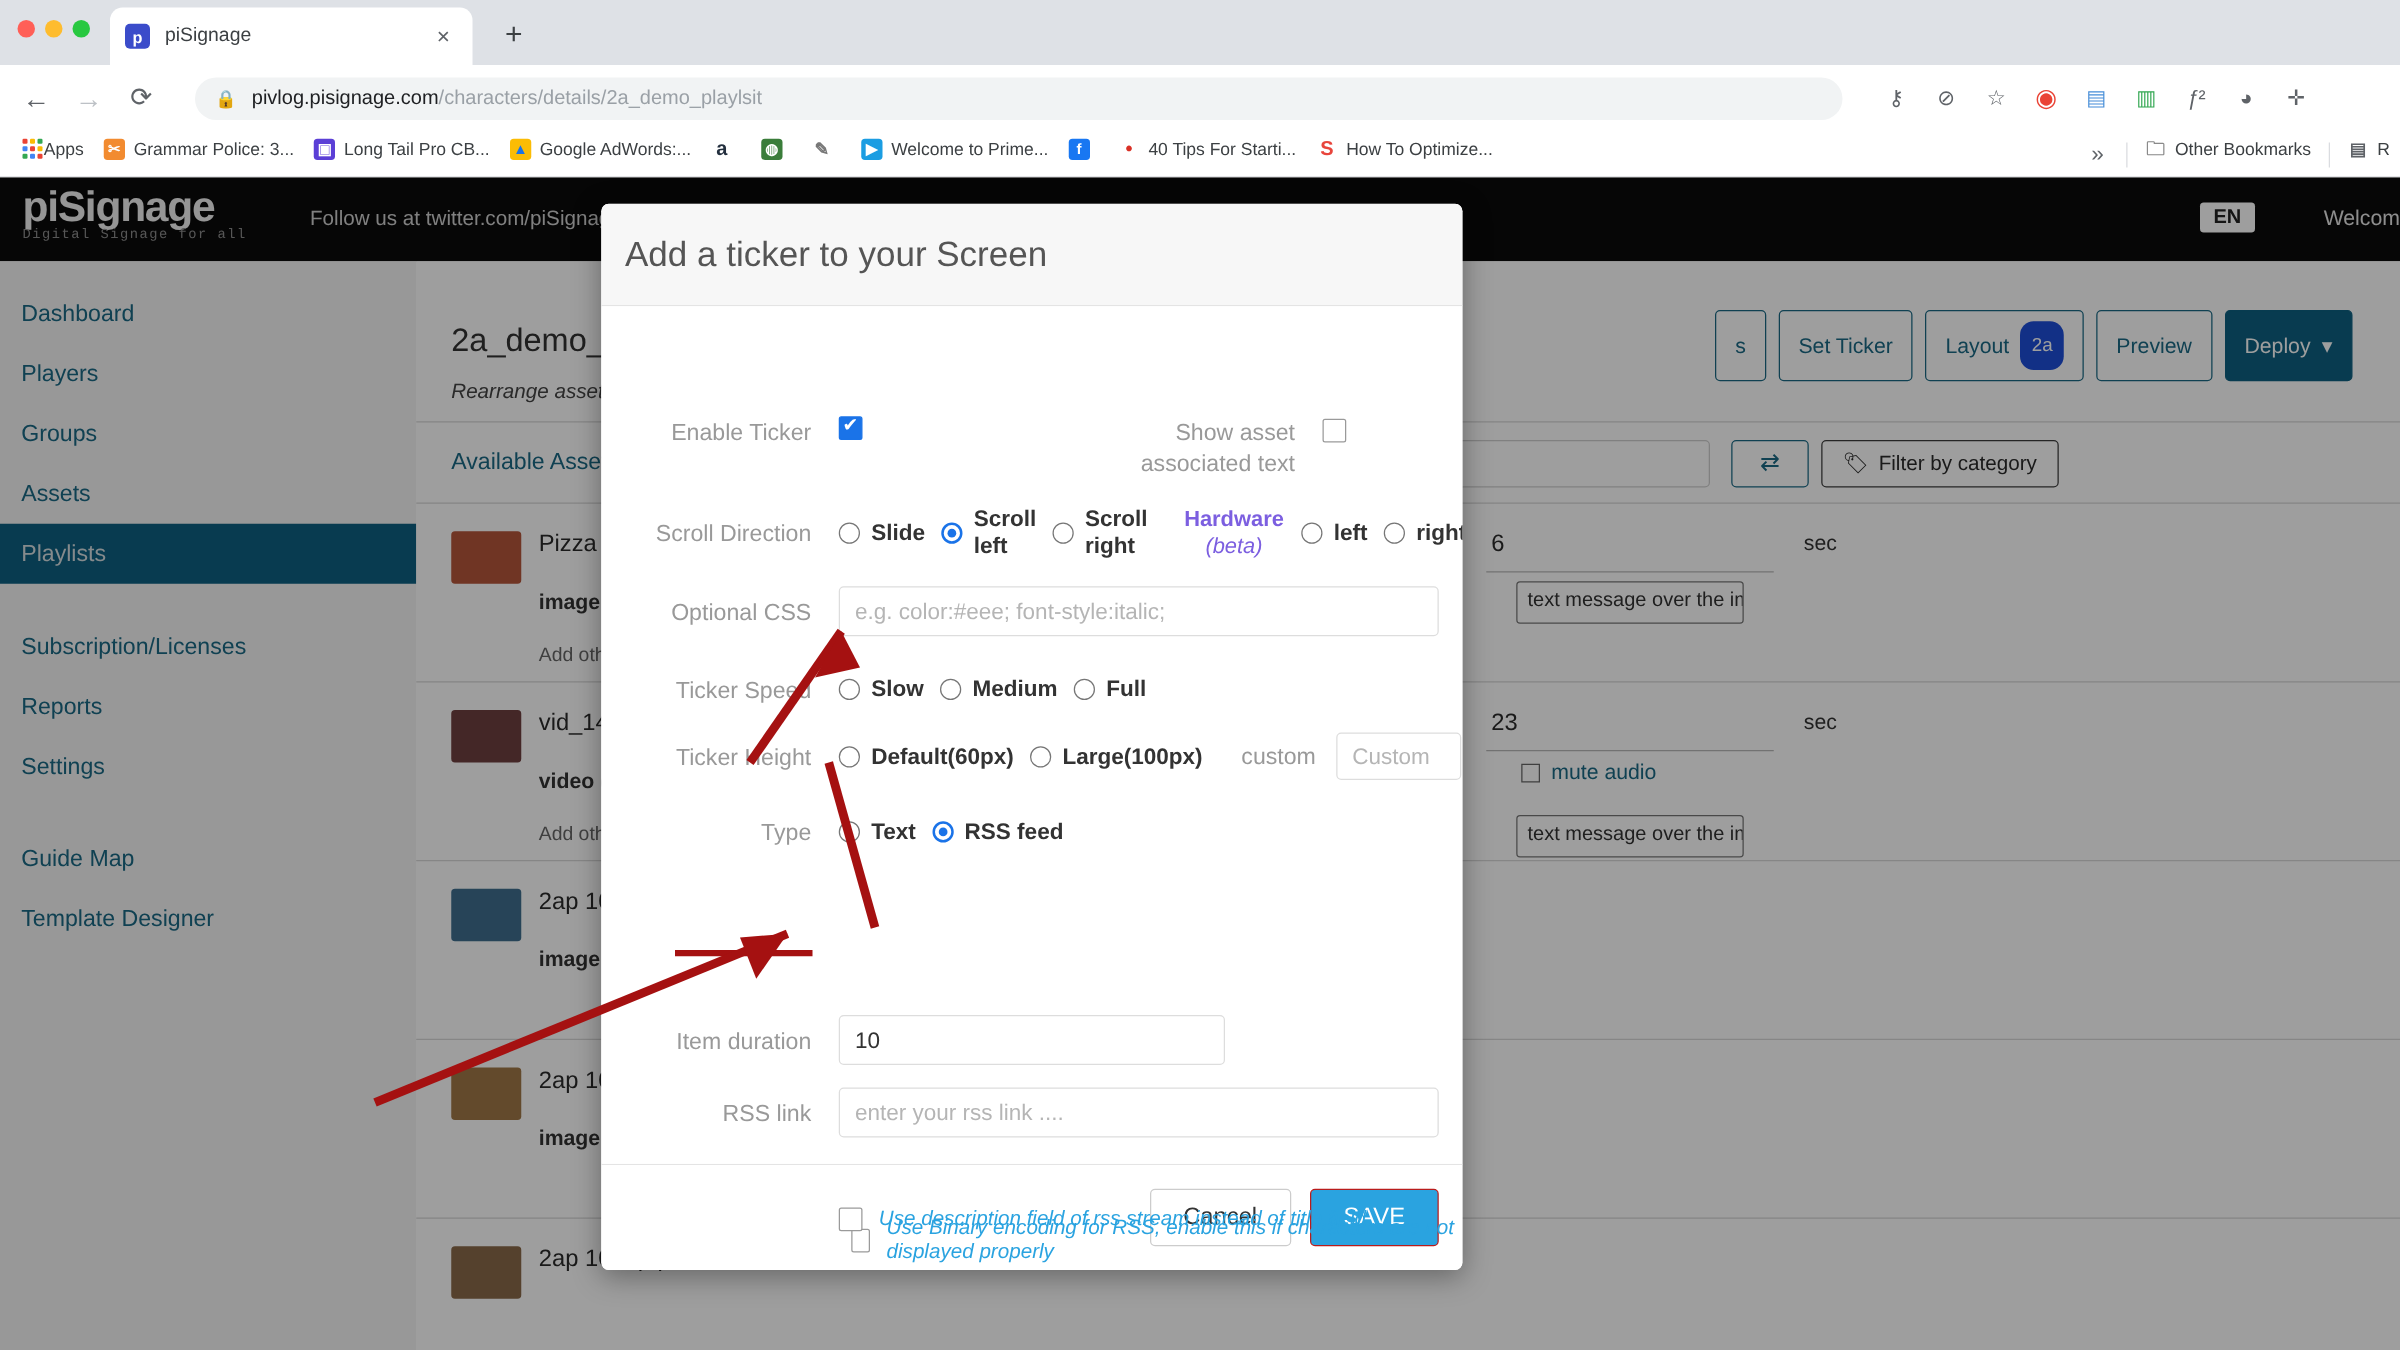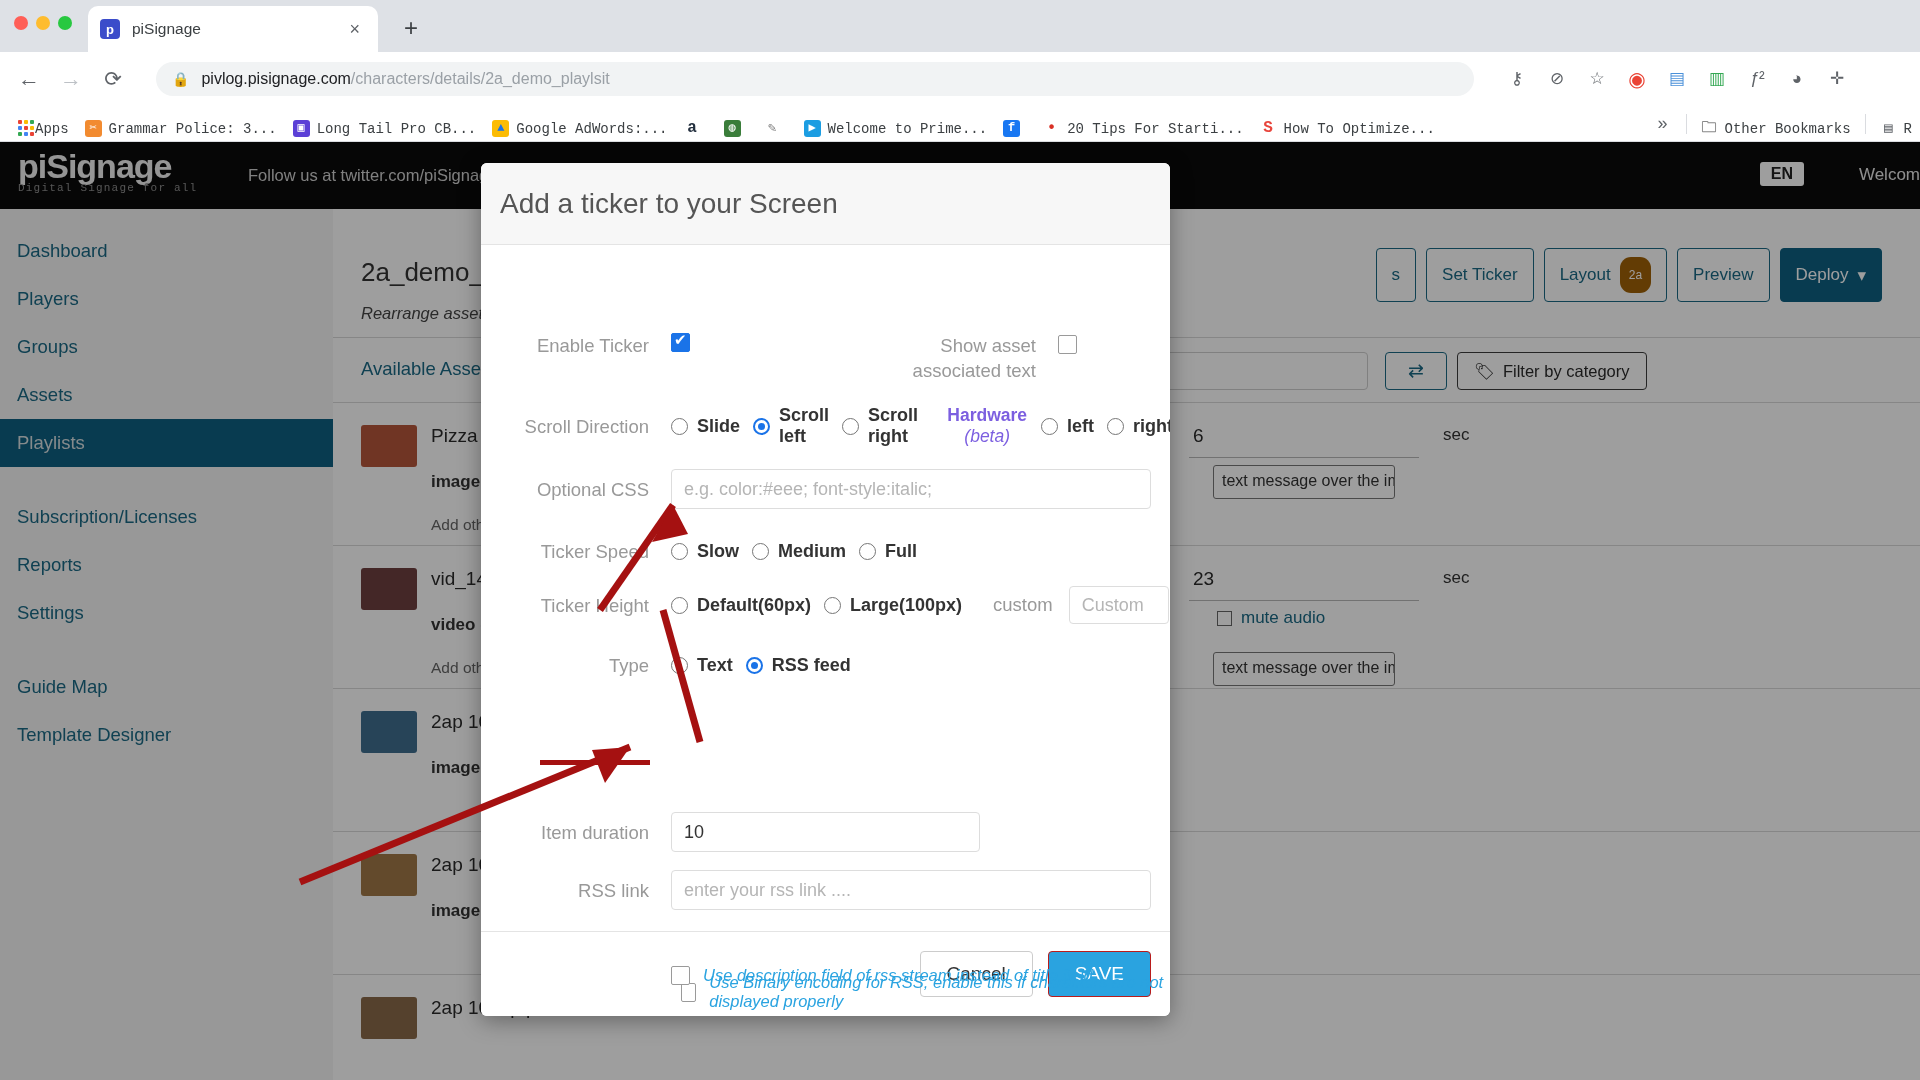--- a/index.html
+++ b/index.html
@@ -70,22 +70,22 @@
     font-size: 17px; color: #5f6368; cursor: pointer; }
   .tb-ic.red   { color: #ea4335; font-size: 20px; }
   .tb-ic.blue  { color: #4a90d9; }
   .tb-ic.green { color: #34a853; }
 
   .chrome-bookmarks {
     position: absolute; left: 0; top: 106px; width: 1920px; height: 36px;
     background: #ffffff; border-bottom: 1px solid #dadce0;
     display: flex; align-items: center; padding-left: 10px;
   }
-  .bm { display: flex; align-items: flex-end; height: 26px; padding: 0 8px;
-    font-size: 14px; color: #3c4043; white-space: nowrap; cursor: pointer; font-family: Liberation Mono, monospace; }
+  .bm { display: flex; align-items: flex-start; height: 26px; padding: 0 8px;
+    font-size: 14px; color: #3c4043; white-space: nowrap; cursor: pointer; }
   .bm-ico { width: 17px; height: 17px; margin-right: 7px; flex: 0 0 auto;
     border-radius: 3px; font-size: 12px; line-height: 17px; text-align: center;
     color: #fff; font-weight: bold; }
   .bm-grid { display: grid; grid-template-columns: repeat(3, 4px);
     grid-template-rows: repeat(3, 4px); gap: 2px; background: none;
     width: 17px; height: 17px; }
   .bm-grid i { width: 4px; height: 4px; border-radius: 1px; display: block; }
   .bm-overflow { margin-left: auto; font-size: 18px; color: #5f6368;
     padding: 0 12px; cursor: pointer; }
   .bm-sep { width: 1px; height: 20px; background: #dadce0; margin: 0 6px; }
@@ -122,21 +122,21 @@
   .playlist-title { position: absolute; left: 28px; top: 48px;
     font-size: 26px; color: #333; }
   .playlist-sub { position: absolute; left: 28px; top: 95px;
     font-size: 16.5px; color: #444; font-style: italic; }
 
   .toolbar { position: absolute; right: 38px; top: 39px; display: flex; gap: 10px; }
   .tb-btn { border: 1px solid #1a6985; color: #1a6985; background: #fff;
     border-radius: 4px; font-size: 17px; padding: 8px 15px; cursor: pointer;
     display: flex; align-items: center; gap: 9px; white-space: nowrap; }
   .tb-btn.primary { background: #0d6081; color: #fff; border-color: #0d6081; }
-  .layout-badge { background: #a16207; color: #fff; font-size: 12px;
+  .layout-badge { background: #1d4ed8; color: #fff; font-size: 15px;
     border-radius: 11px; padding: 11px 9px; }
 
   .avail-bar { position: absolute; left: 0; top: 128px; width: 1587px;
     height: 66px; border-top: 1px solid #d8d8d8; border-bottom: 1px solid #d8d8d8; }
   .avail-text { position: absolute; left: 28px; top: 20px; font-size: 18.5px;
     color: #1a6985; }
   .search-box { position: absolute; left: 700px; top: 14px; width: 335px;
     height: 38px; border: 1px solid #cfcfcf; border-radius: 4px; background: #fff; }
   .shuffle-btn { position: absolute; left: 1052px; top: 14px; width: 62px;
     height: 38px; border: 1px solid #1a6985; border-radius: 4px; color: #1a6985;
@@ -317,21 +317,21 @@
     </div>
     <div class="bm">
       <span class="bm-ico" style="background:#1b9de2">▶</span>
       <span>Welcome to Prime...</span>
     </div>
     <div class="bm">
       <span class="bm-ico" style="background:#1877f2">f</span>
     </div>
     <div class="bm">
       <span class="bm-ico" style="background:transparent;color:#d93025;font-size:16px">•</span>
-      <span>20 Tips For Starti...</span>
+      <span>40 Tips For Starti...</span>
     </div>
     <div class="bm">
       <span class="bm-ico" style="background:transparent;color:#e8453c;font-size:16px">S</span>
       <span>How To Optimize...</span>
     </div>
     <div class="bm-overflow">»</div>
     <div class="bm-sep"></div>
     <div class="bm">
       <span class="bm-ico" style="background:transparent;color:#8a8a8a;font-size:15px">🗀</span>
       <span>Other Bookmarks</span>

